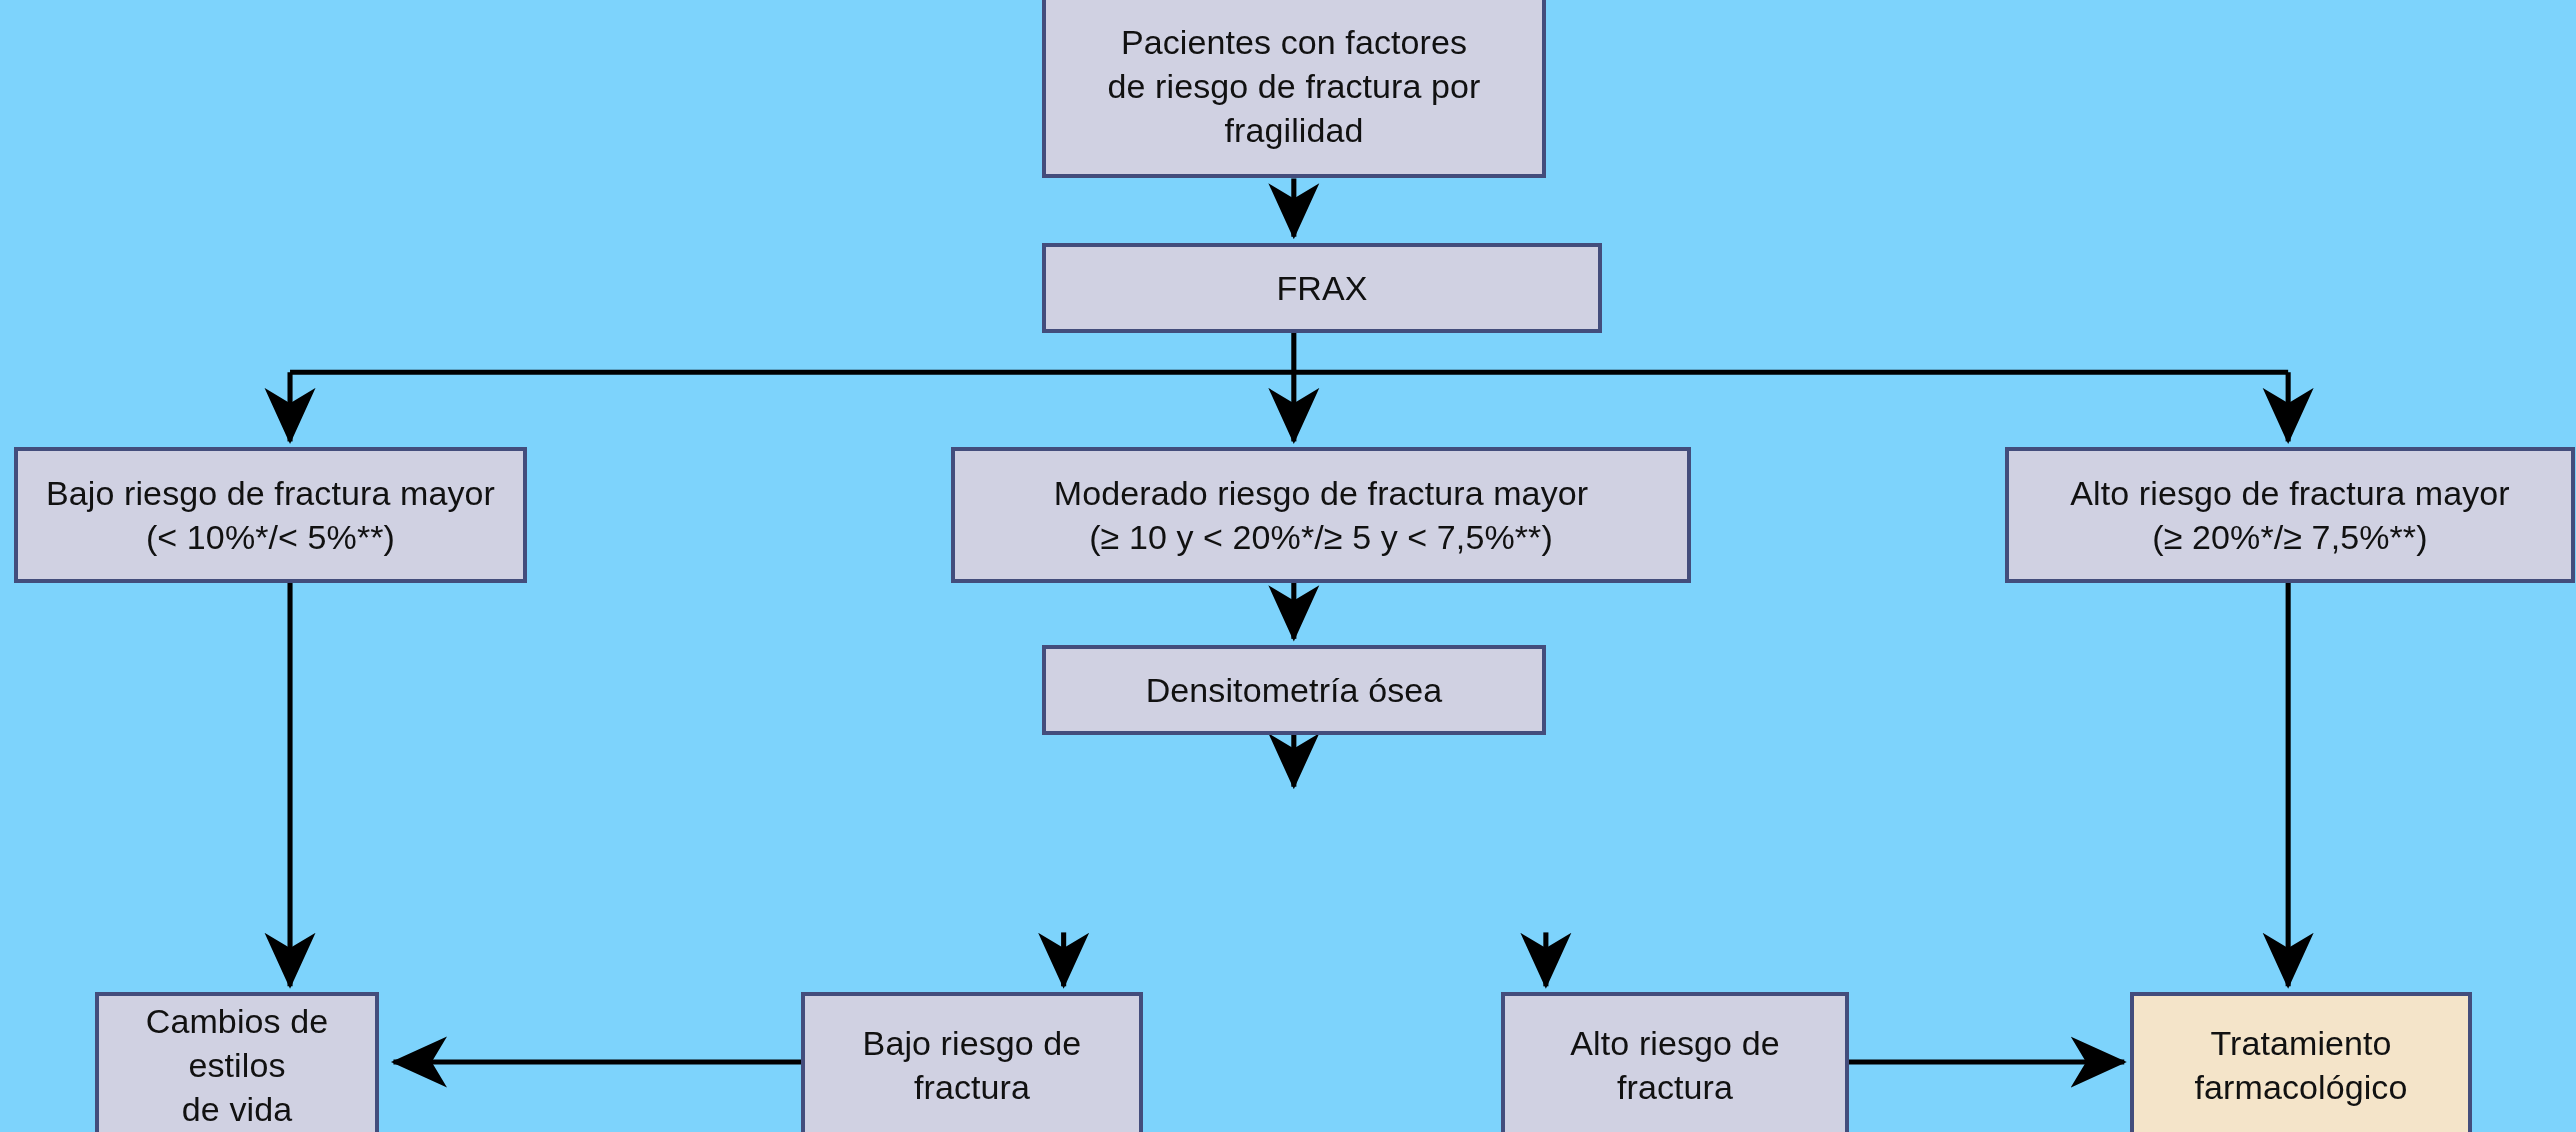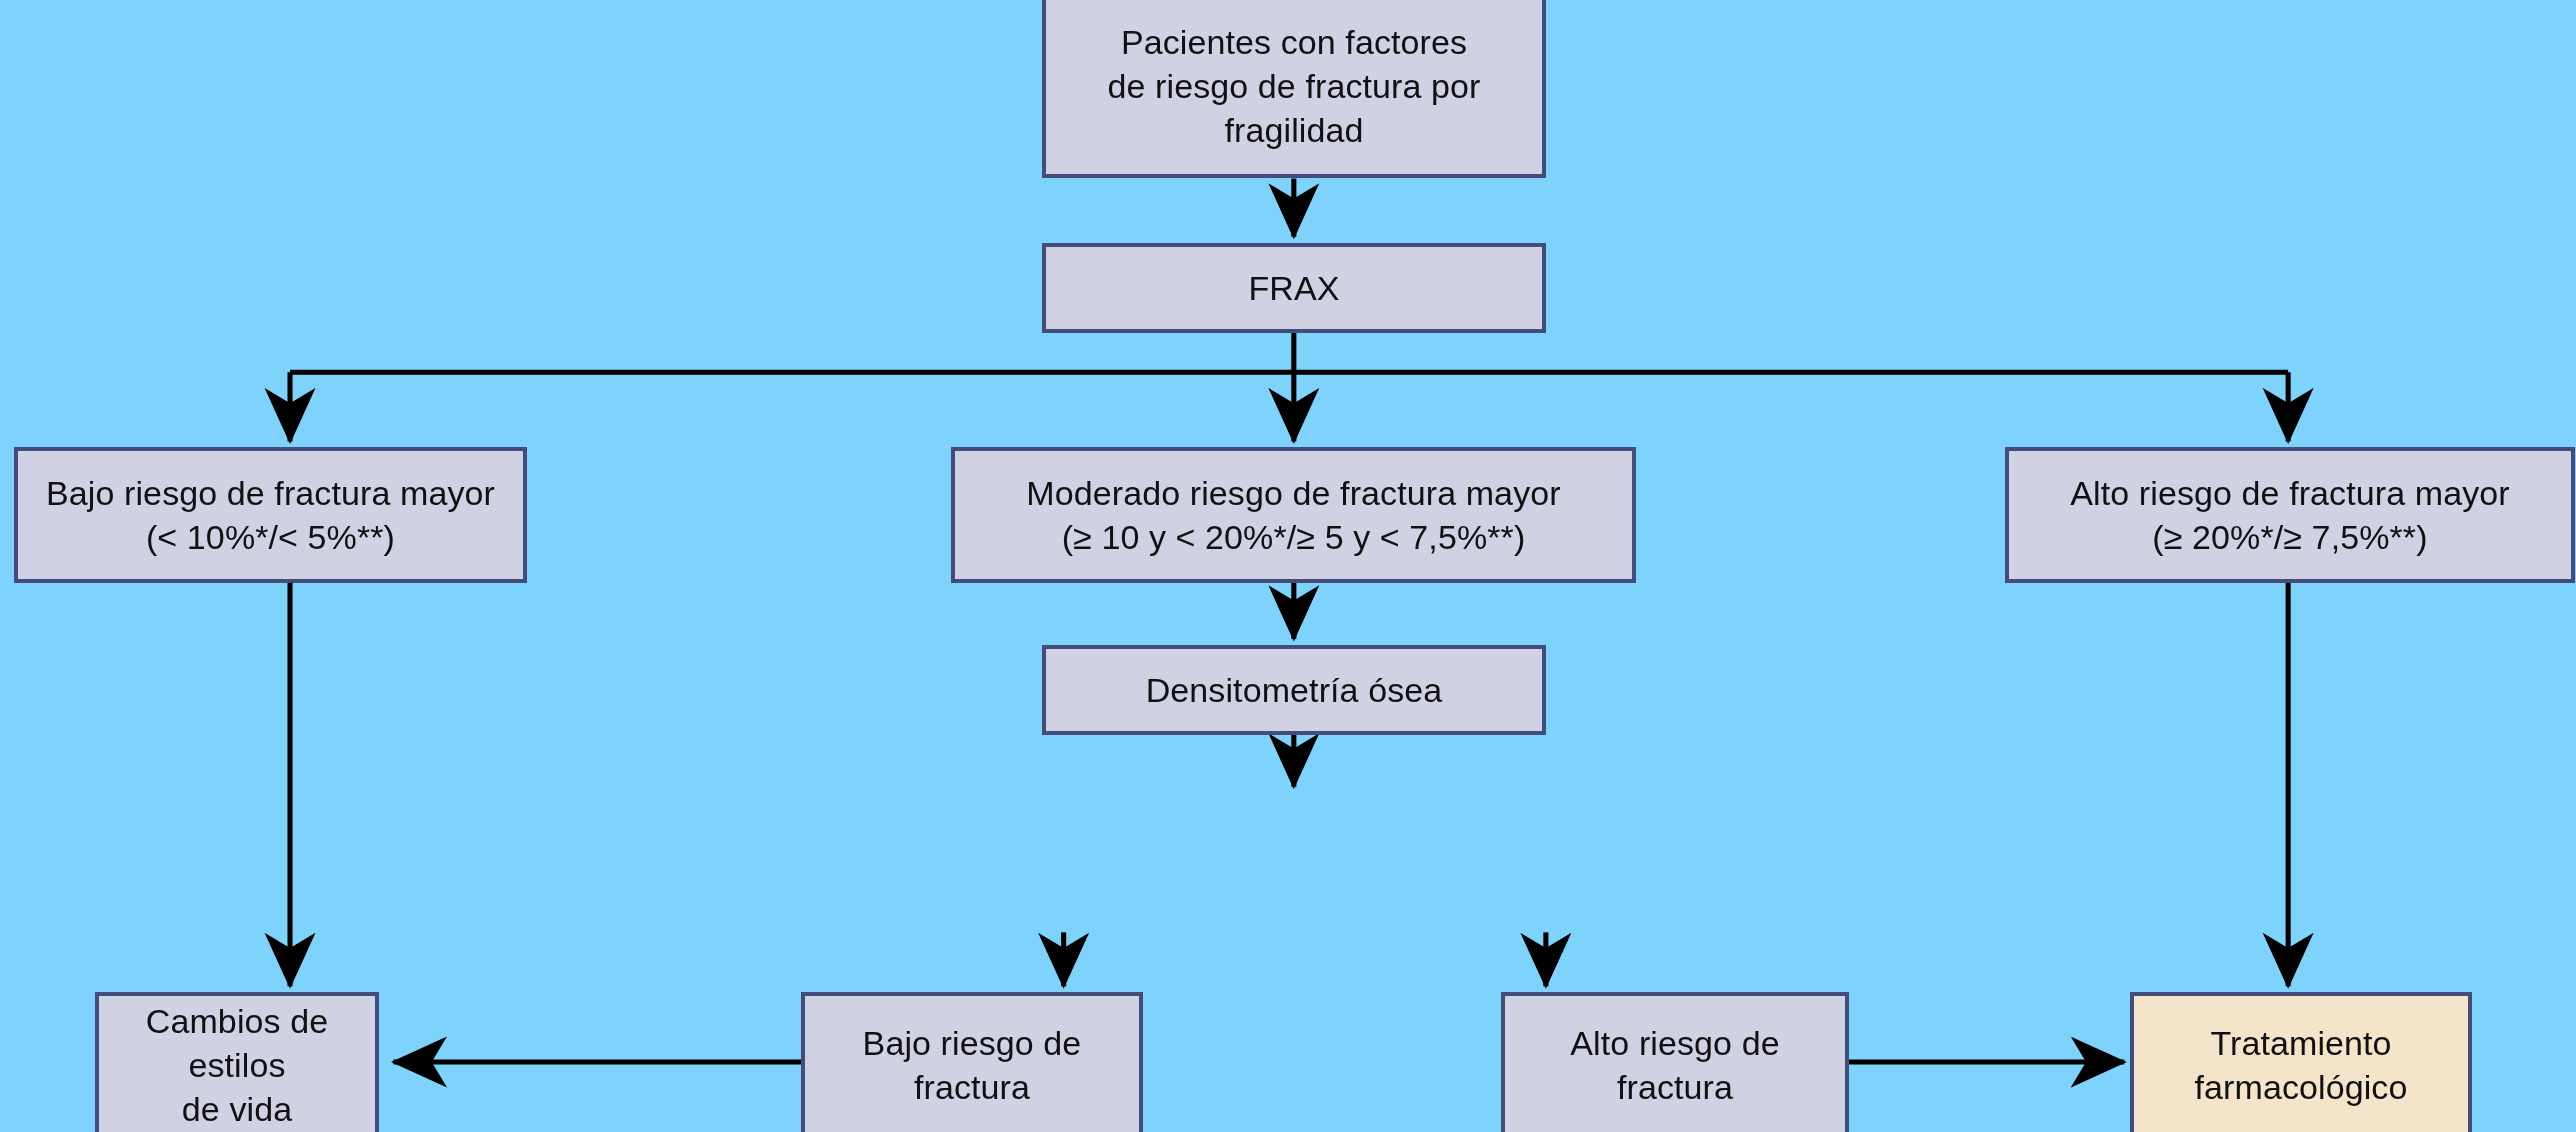--- a/index.html
+++ b/index.html
@@ -99,26 +99,26 @@
 
     <g>
       <path d="M 2538,1458 L 2916,1458" stroke="#000000" stroke-width="7" fill="none" marker-end="url(#arrowhead)"></path>
     </g>
   </svg>
 
   <div class="node" style="left:1042px; top:-5.8px; width:504px; height:184px;">Pacientes con factores
 de riesgo de fractura por
 fragilidad</div>
 
-  <div class="node" style="left:1042px; top:243px; width:504px; height:90px;">FRAX</div>
+  <div class="node" style="left:1042px; top:243px; width:560px; height:90px;">FRAX</div>
 
   <div class="node" style="left:14px; top:447px; width:513px; height:136px;">Bajo riesgo de fractura mayor
 (&lt; 10%*/&lt; 5%**)</div>
 
-  <div class="node" style="left:951px; top:447px; width:685px; height:136px;">Moderado riesgo de fractura mayor
+  <div class="node" style="left:951px; top:447px; width:740px; height:136px;">Moderado riesgo de fractura mayor
 (≥ 10 y &lt; 20%*/≥ 5 y &lt; 7,5%**)</div>
 
   <div class="node" style="left:2005px; top:447px; width:570px; height:136px;">Alto riesgo de fractura mayor
 (≥ 20%*/≥ 7,5%**)</div>
 
   <div class="node" style="left:1042px; top:645px; width:504px; height:90px;text-align:center;">Densitometría ósea</div>
 
 
   <div class="node" style="left:95px; top:992px; width:284px; height:146px;">Cambios de estilos
 de vida</div>

